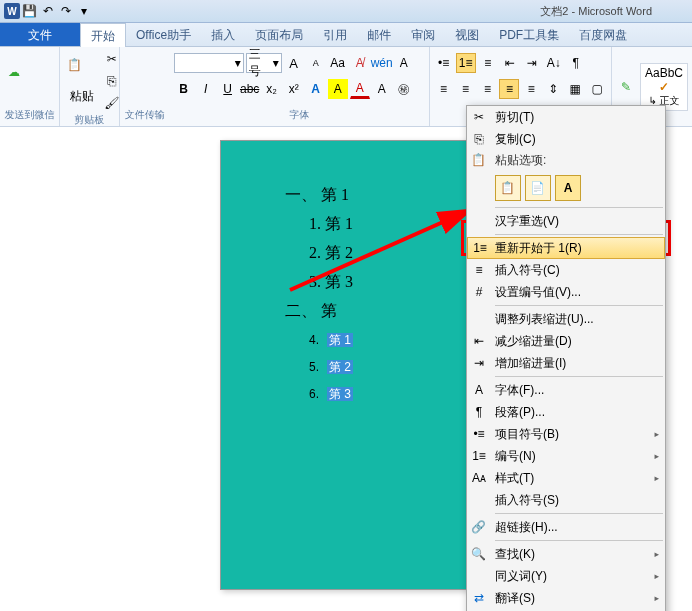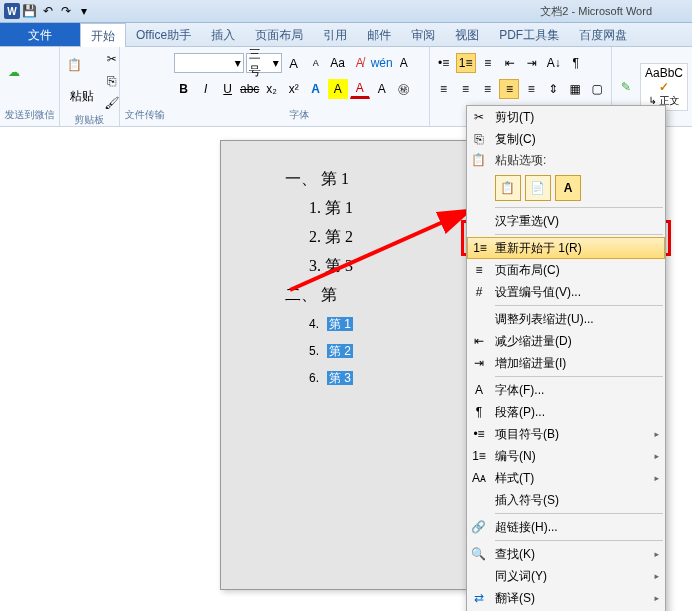--- a/index.html
+++ b/index.html
@@ -16,21 +16,21 @@
 .ribbon{height:80px;background:#f5f8fc;border-bottom:1px solid #c8d4e4;display:flex;}
 .rgroup{border-right:1px solid #d0dae8;padding:2px 4px;display:flex;flex-direction:column;justify-content:space-between;}
 .rgroup-label{text-align:center;font-size:10px;color:#5a7aa0;padding-bottom:2px;}
 .rgroup-body{flex:1;display:flex;align-items:center;gap:2px;}
 .big-btn{display:flex;flex-direction:column;align-items:center;gap:2px;padding:2px 4px;}
 .big-ico{width:28px;height:28px;}
 .small-btn{width:20px;height:20px;display:flex;align-items:center;justify-content:center;border:1px solid transparent;}
 .font-combo{width:70px;height:20px;border:1px solid #a8b8cc;background:#fff;font-size:11px;padding:0 2px;display:flex;align-items:center;justify-content:space-between;}
 .ribbon-row{display:flex;gap:2px;align-items:center;margin-bottom:2px;}
 .document{position:absolute;top:130px;left:0;right:0;bottom:0;background:#fff;}
-.page{position:absolute;left:220px;top:10px;width:350px;background:#e5e5e5;border:1px solid #999;box-shadow:2px 2px 6px rgba(0,0,0,.2);padding:20px 40px;height:450px;}
+.page{position:absolute;left:220px;top:10px;width:350px;background:#14b8a6;border:1px solid #999;box-shadow:2px 2px 6px rgba(0,0,0,.2);padding:36px 40px;height:450px;}
 .doc-line{font-size:16px;font-family:"SimSun";margin:8px 0;color:#000;}
 .doc-line.indent1{margin-left:24px;}
 .doc-line.indent2{margin-left:48px;}
 .sel{background:#3b8ed8;color:#fff;padding:0 2px;}
 .arrow-anno{position:absolute;pointer-events:none;}
 .red-box{position:absolute;border:3px solid #f00;pointer-events:none;}
 .context-menu{position:absolute;top:105px;left:466px;width:200px;background:#f4f4f4;border:1px solid #a8a8a8;box-shadow:2px 2px 8px rgba(0,0,0,.3);z-index:10;}
 .cm-item{height:22px;display:flex;align-items:center;padding:0 6px 0 28px;position:relative;cursor:default;font-size:12px;}
 .cm-item.highlight{background:linear-gradient(#fff0c0,#fddc7a);border:1px solid #d8a838;padding:0 5px 0 27px;}
 .cm-ico{position:absolute;left:4px;width:16px;height:16px;display:flex;align-items:center;justify-content:center;}
@@ -207,21 +207,21 @@
   <div class="cm-item">
       <span>汉字重选(V)</span>
     </div>
   <div class="cm-sep"></div>
   <div class="cm-item highlight">
       <span class="cm-ico">1≡</span>
       <span>重新开始于 1(R)</span>
     </div>
   <div class="cm-item">
       <span class="cm-ico">≡</span>
-      <span>页面布局(C)</span>
+      <span>插入符号(C)</span>
     </div>
   <div class="cm-item">
       <span class="cm-ico">#</span>
       <span>设置编号值(V)...</span>
     </div>
   <div class="cm-sep"></div>
   <div class="cm-item">
       <span>调整列表缩进(U)...</span>
     </div>
   <div class="cm-item">

